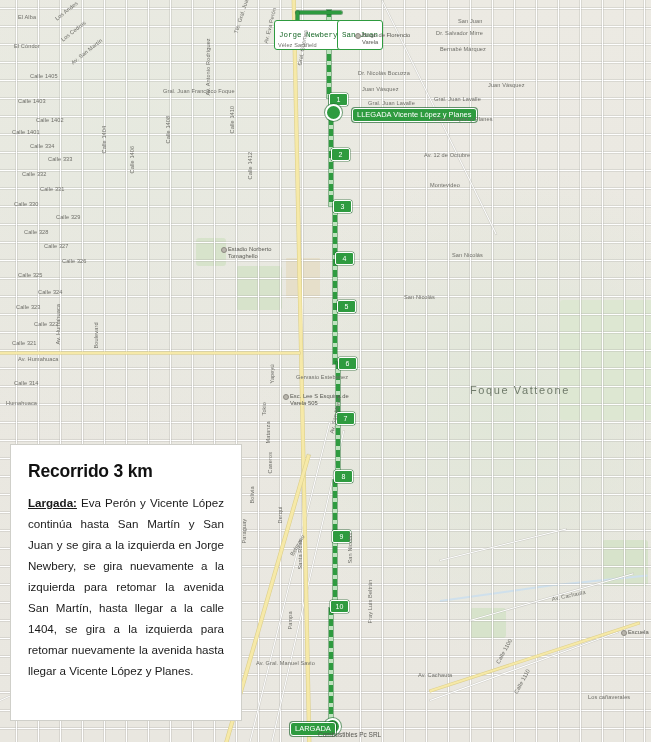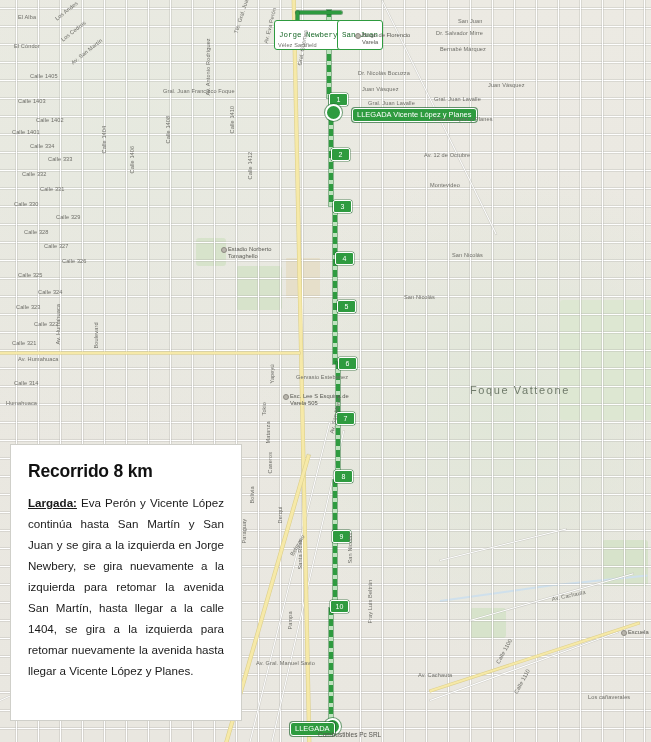--- a/index.html
+++ b/index.html
@@ -335,21 +335,21 @@
         <div class="km-chip" style="left: 330px; top: 600px;">10</div>
       </div>
 
     <div class="route-marker" style="left:325px;top:104px;"></div>
     <div class="route-marker" style="left:324px;top:718px;"></div>
 
     <div id="label-layer">
         <div class="green-outline" style="left: 274px; top: 20px;">Jorge Newbery</div>
         <div class="green-outline" style="left: 337px; top: 20px;">San Juan</div>
         <div class="green-label" style="left: 352px; top: 108px;">LLEGADA Vicente López y Planes</div>
-        <div class="green-label" style="left: 290px; top: 722px;">LLEGADA</div>
+        <div class="green-label" style="left: 290px; top: 722px;">LARGADA</div>
       </div>
 
     <div id="poi-layer">
         <div class="poi-dot" style="left: 355px; top: 33px;"></div>
         <div class="poi" style="left: 362px; top: 32px; width: 60px; white-space: normal;">Bingo de Florencio Varela</div>
         <div class="poi-dot" style="left: 221px; top: 247px;"></div>
         <div class="poi" style="left: 228px; top: 246px; width: 60px; white-space: normal;">Estadio Norberto Tomaghello</div>
         <div class="poi-dot" style="left: 283px; top: 394px;"></div>
         <div class="poi" style="left: 290px; top: 393px; width: 60px; white-space: normal;">Esc. Lee S Esquina de Varela 505</div>
         <div class="poi-dot" style="left: 621px; top: 630px;"></div>
@@ -432,17 +432,17 @@
         <div class="street-name" style="left: 252px; top: 500px; transform: rotate(-90deg);">Bolivia</div>
         <div class="street-name" style="left: 244px; top: 540px; transform: rotate(-90deg);">Paraguay</div>
         <div class="street-name" style="left: 280px; top: 520px; transform: rotate(-90deg);">Derqui</div>
         <div class="street-name" style="left: 292px; top: 552px; transform: rotate(-60deg);">Belgrano</div>
       </div>
 
     <div class="attribution">Combustibles Pc SRL</div>
   </div>
 
   <div class="info-panel">
-    <h1 class="info-title">Recorrido 8 km</h1>
+    <h1 class="info-title">Recorrido 3 km</h1>
     <p class="info-body"><b>Largada:</b><span> Eva Perón y Vicente López continúa hasta San Martín y San Juan y se gira a la izquierda en Jorge Newbery, se gira nuevamente a la izquierda para retomar la avenida San Martín, hasta llegar a la calle 1404, se gira a la izquierda para retomar nuevamente la avenida hasta llegar a Vicente López y Planes.</span></p>
   </div>
 
 </div>
 
 </body></html>

